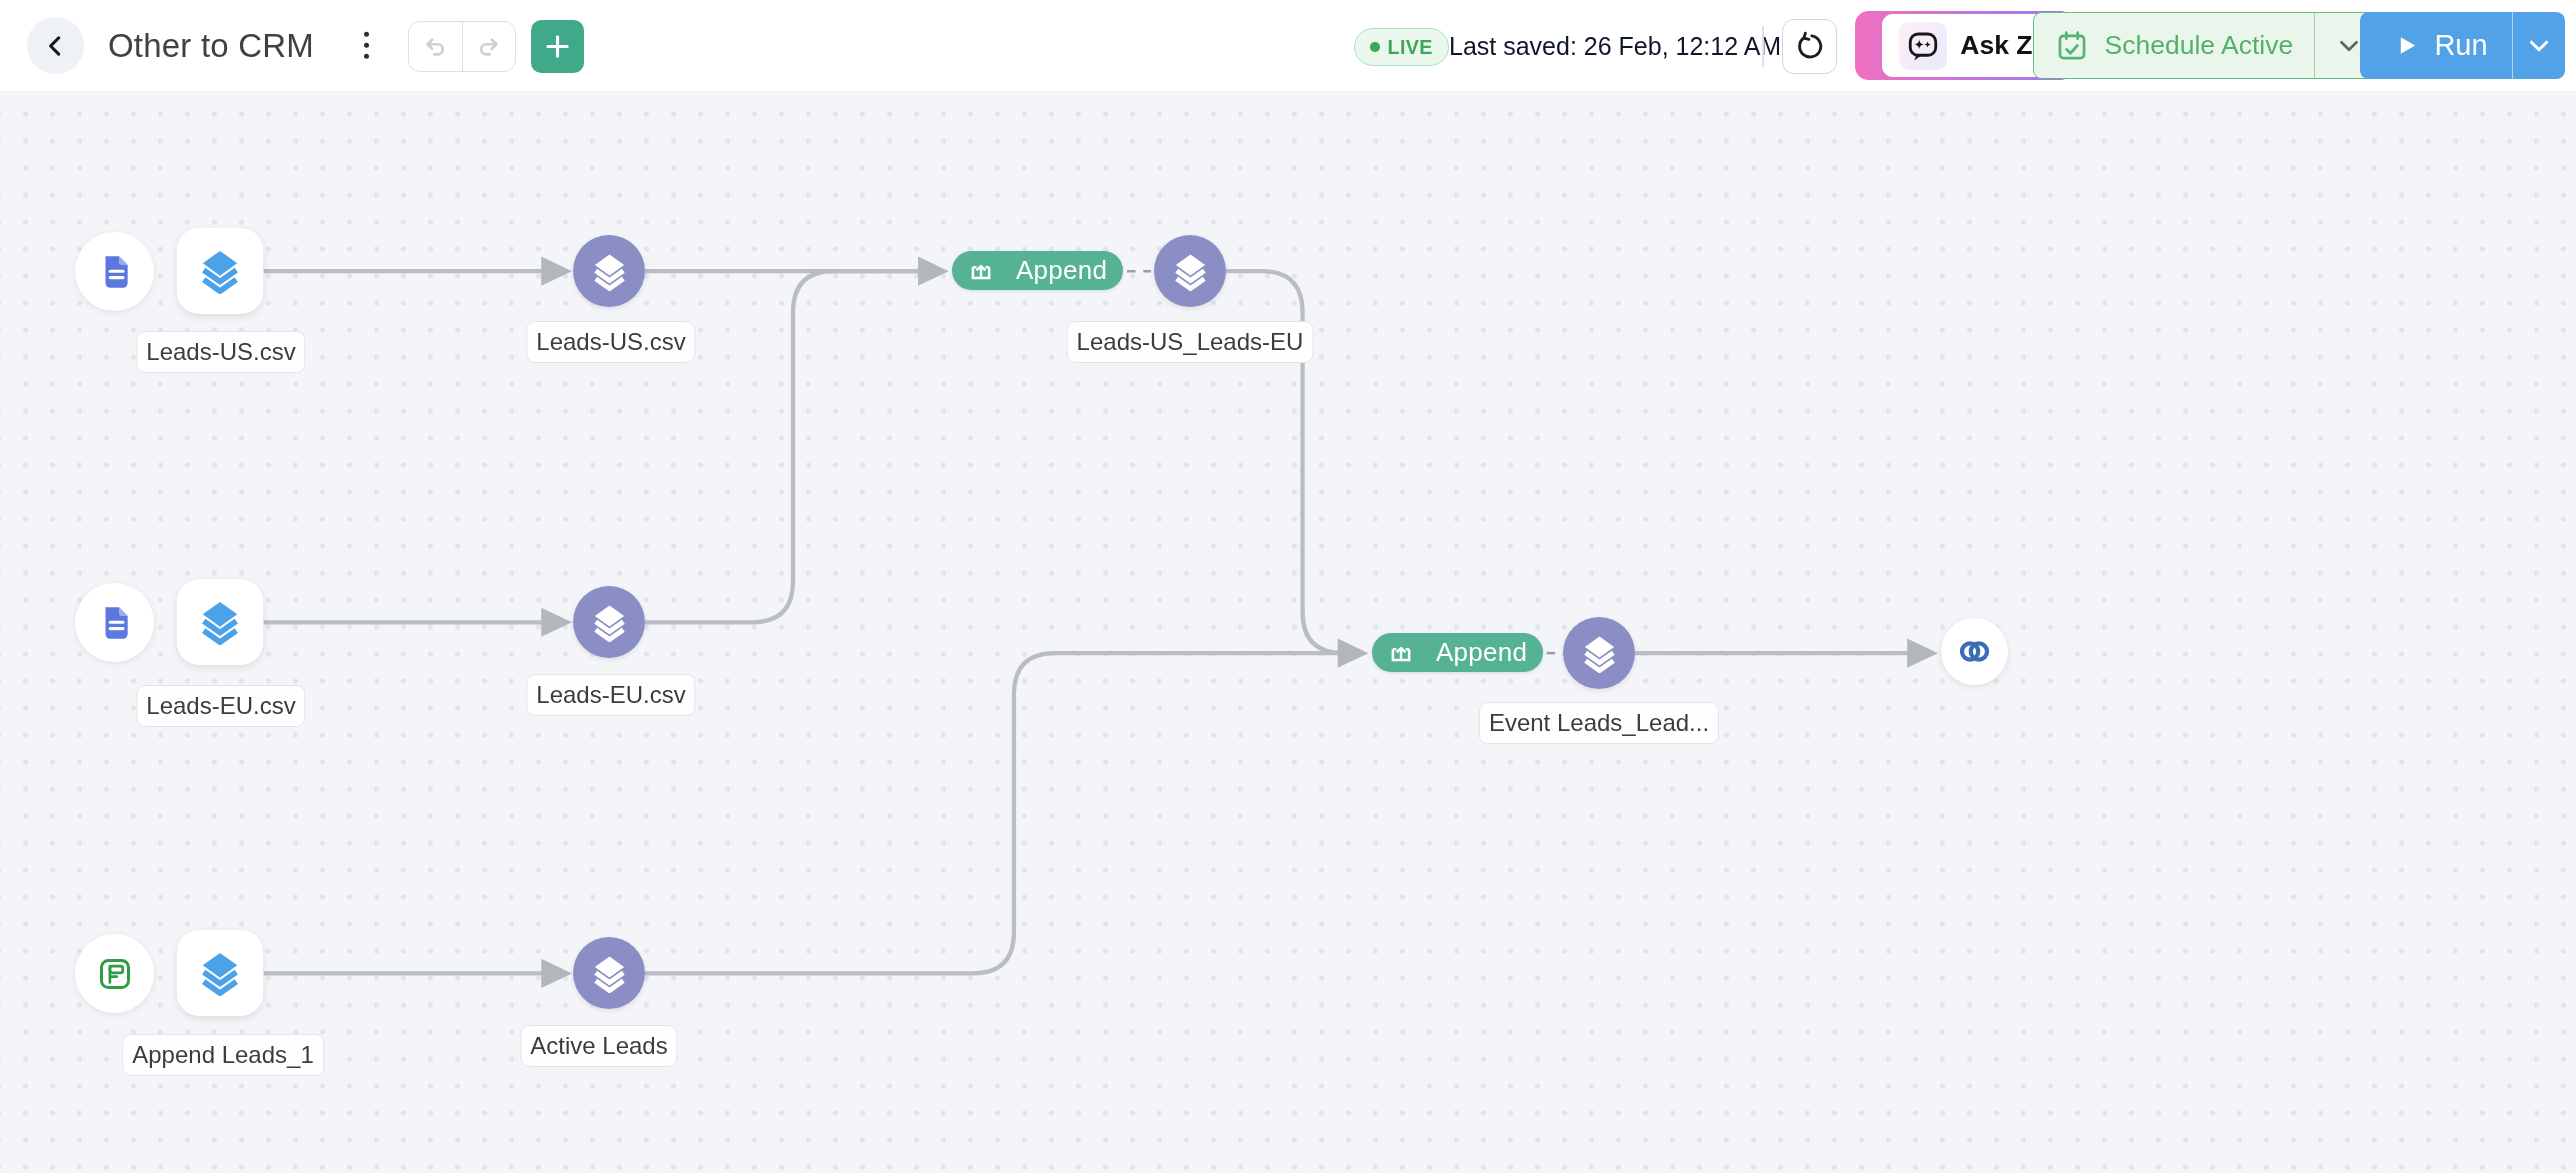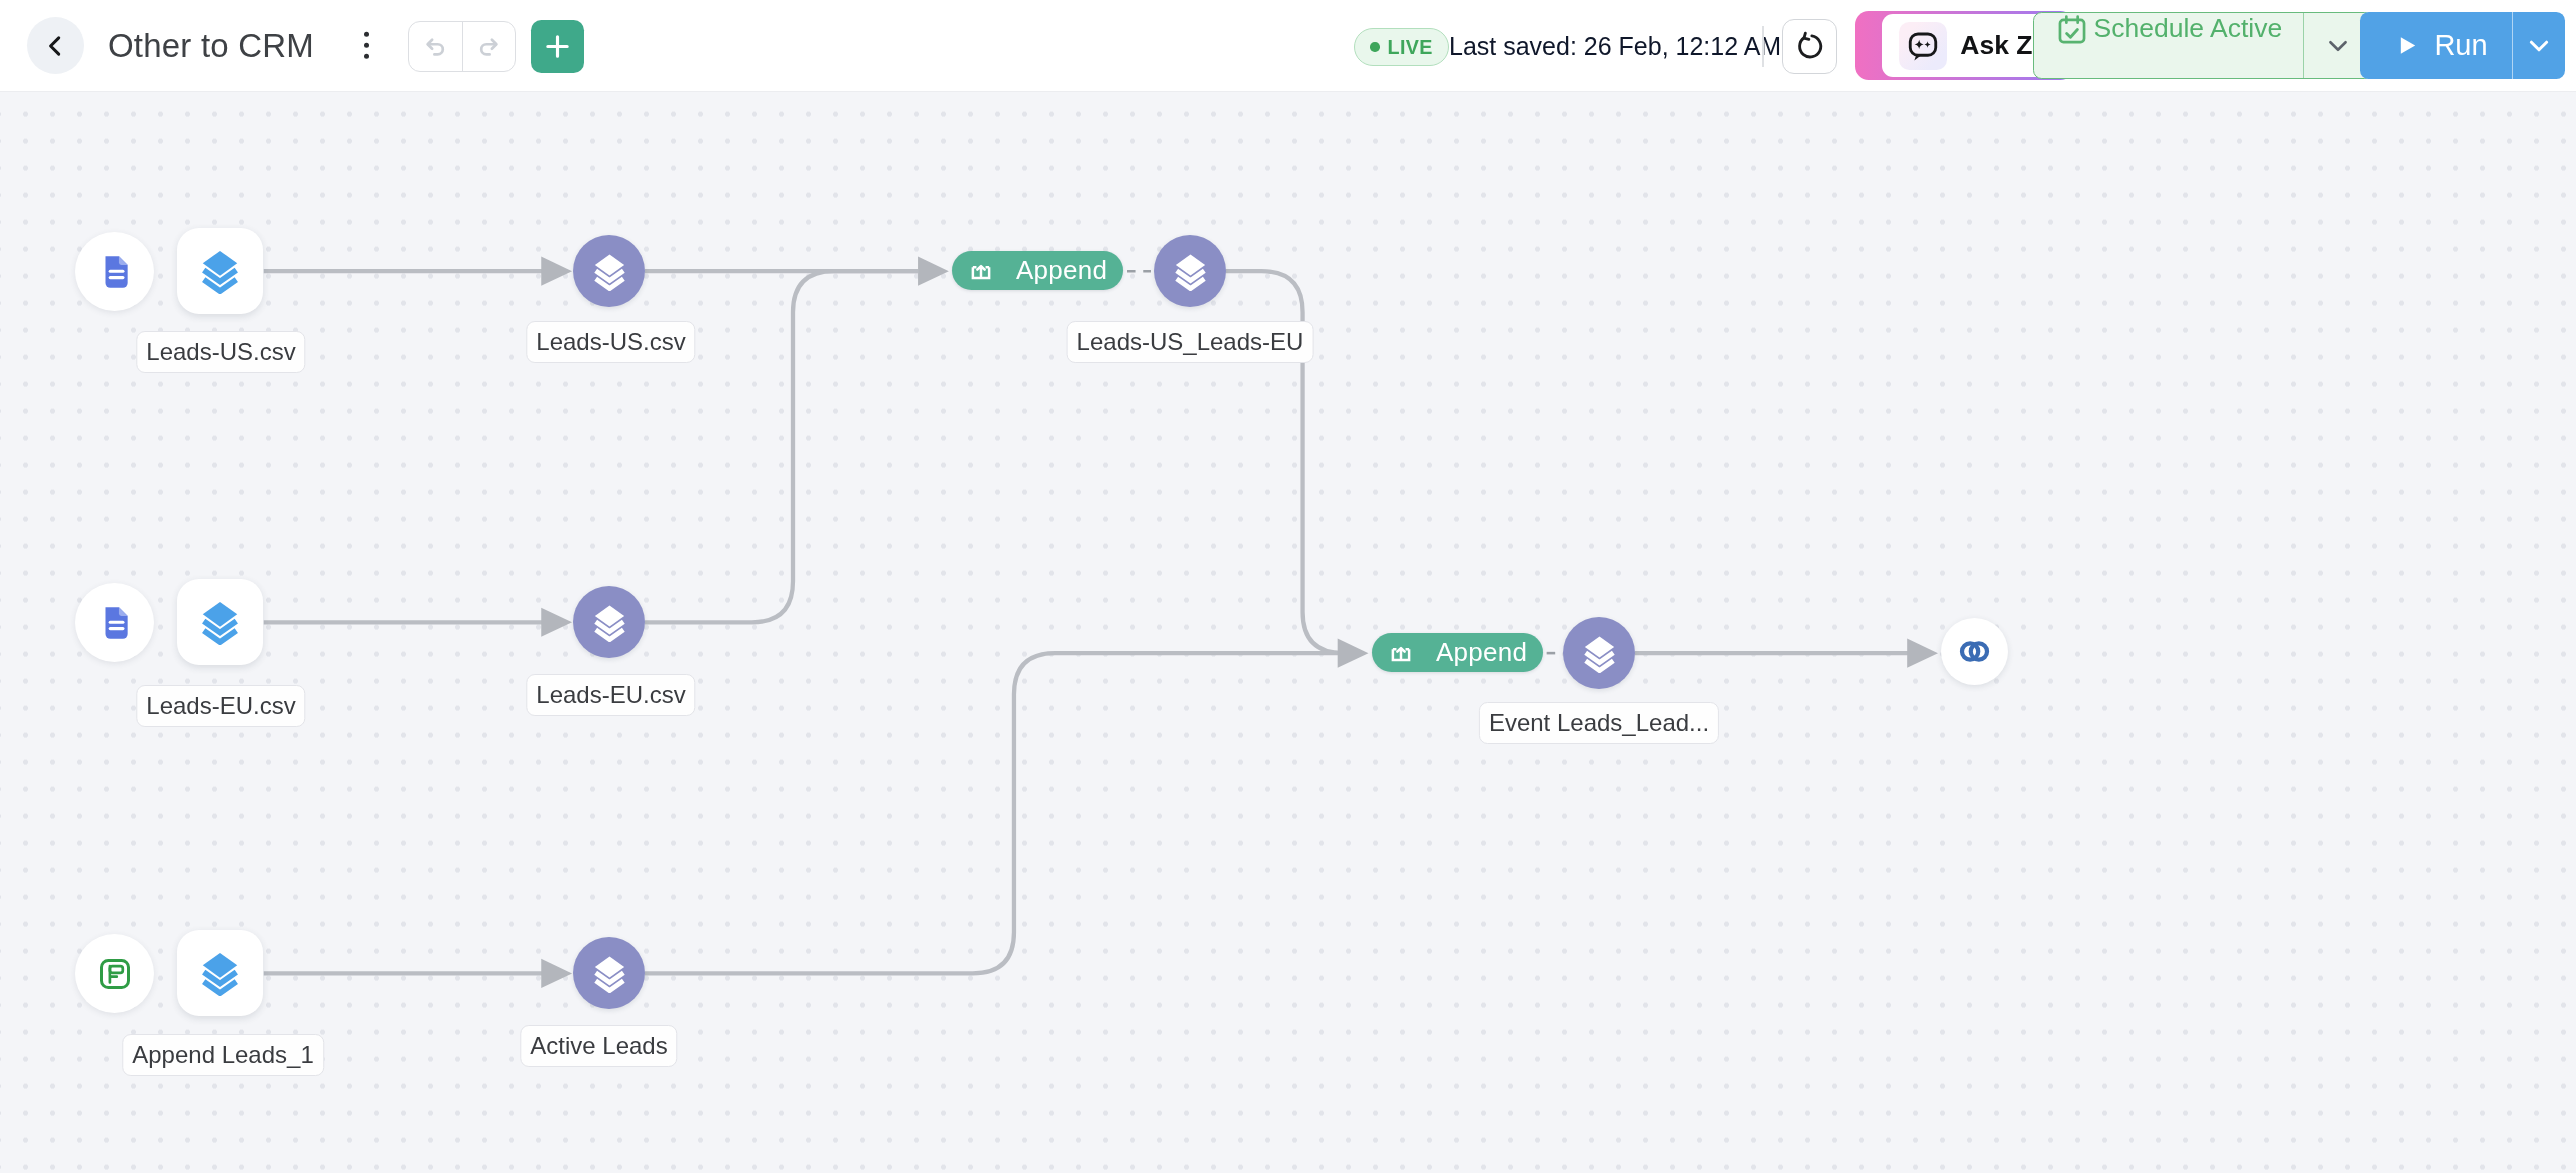--- a/index.html
+++ b/index.html
@@ -24,21 +24,21 @@
   .saved { left:1449px; top:50%; transform:translateY(-50%); font-size:25px; color:#0f172a; }
   .vdiv { left:1762px; top:26px; width:1.7px; height:41px; background:#dfe1e4; }
   .refresh { left:1782px; top:19px; width:55px; height:55px; background:#fff; border:1.7px solid #d3d6da; border-radius:12px; display:flex; align-items:center; justify-content:center; cursor:pointer; }
 
   .zia { left:1855px; top:11px; height:69px; padding:2.6px; border-radius:13.7px; background:linear-gradient(90deg,#f070c2,#9c7af0); cursor:pointer; }
   .zia-in { height:100%; background:#fff; border-radius:11px; display:flex; align-items:center; gap:13.7px; padding:0 17px;margin-left:24px; }
   .zia-ic { width:48px; height:48px; border-radius:10.3px; background:linear-gradient(135deg,#fceef6 20%,#ecebfc 80%); display:flex; align-items:center; justify-content:center; }
   .zia-tx { font-size:26.5px; font-weight:700; color:#121315; }
 
   .sched { left:2033px; top:12px; height:67px; display:flex; background:#eaf6ec; border:1.7px solid #68bb7d; border-radius:8.6px; overflow:hidden; }
-  .sched-main { display:flex; align-items:flex-start; gap:5px; padding:0 20.6px; background:transparent; border:none; cursor:pointer; }
+  .sched-main { display:flex; align-items:center; gap:16px; padding:0 20.6px; background:transparent; border:none; cursor:pointer; }
   .sched-main .tx { font-size:26.5px; font-weight:500; color:#53b16c; }
   .sched-caret { width:69px; background:transparent; border:none; border-left:1.7px solid #9bd2a8; display:flex; align-items:center; justify-content:center; color:#5d636b; cursor:pointer; }
 
   .rung { left:2360px; top:12px; height:67px; display:flex; background:#51a2e6; border-radius:8.6px; overflow:hidden;padding-left:12px; }
   .run-main { display:flex; align-items:center; gap:15.4px; padding:0 24px; background:transparent; border:none; cursor:pointer; }
   .run-main .tx { font-size:29px; font-weight:500; color:#fff; }
   .run-caret { width:53px; background:transparent; border:none; border-left:1.7px solid rgba(255,255,255,.55); display:flex; align-items:center; justify-content:center; color:#fff; cursor:pointer; }
 
   
   .canvas { position:absolute; top:92px; left:0; width:2576px; height:1082px;

